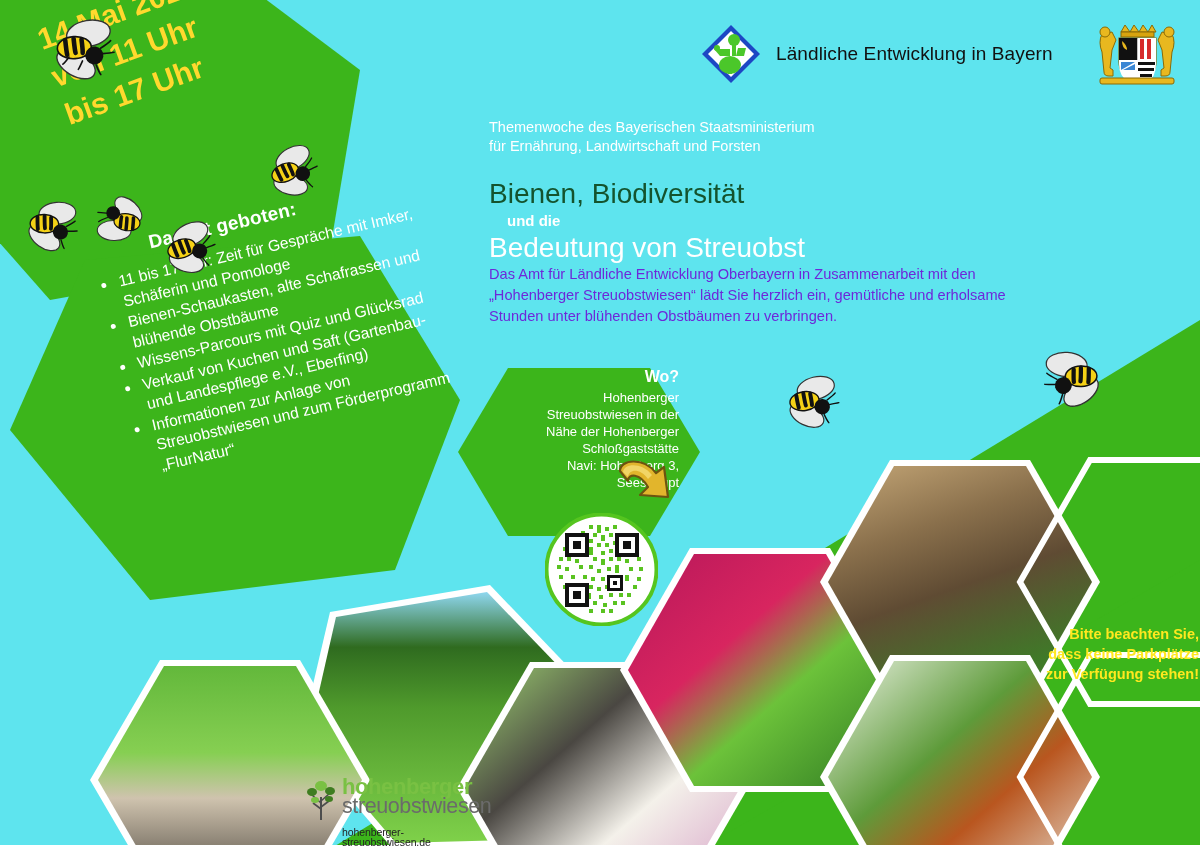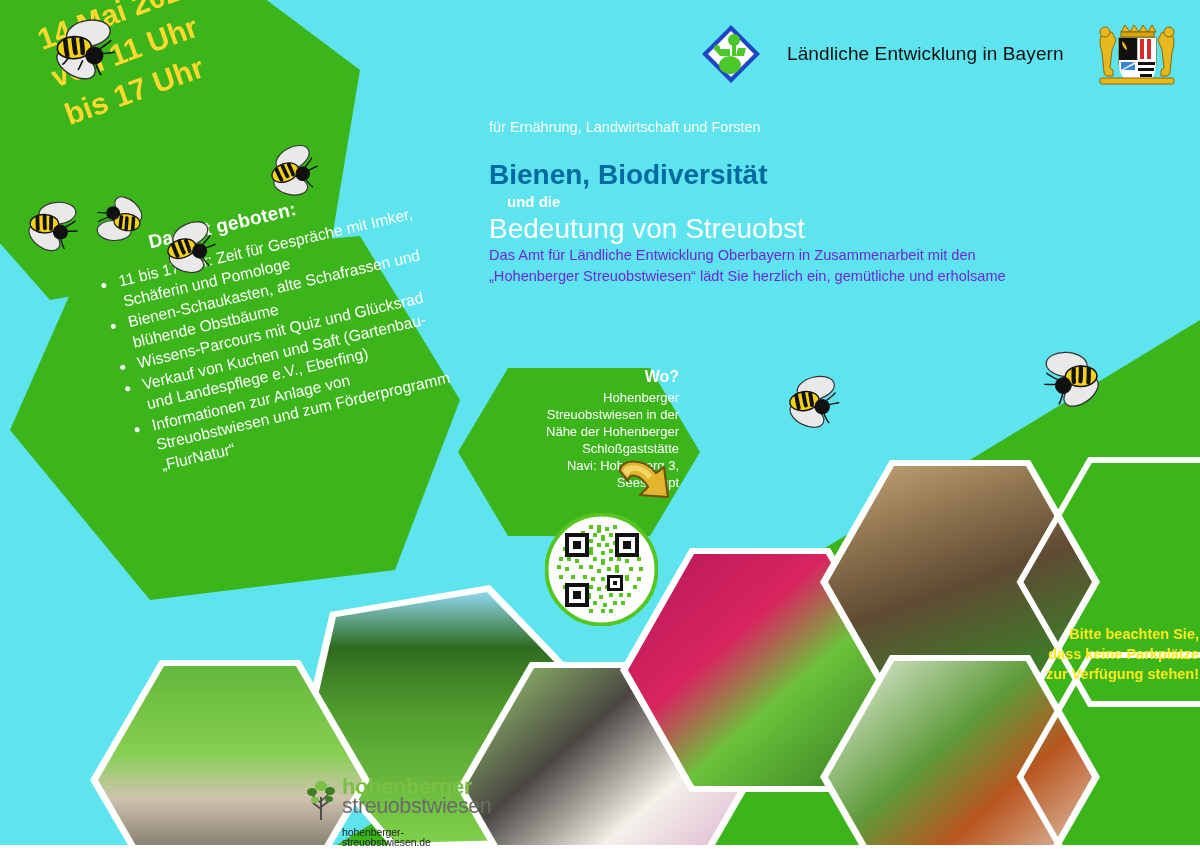--- a/index.html
+++ b/index.html
@@ -6,29 +6,29 @@
   body{font-family:"Liberation Sans",sans-serif;}
   #poster{
     position:relative;width:1200px;height:849px;overflow:hidden;
     background:#5ee4ee;
   }
 
   
   #bg-svg{position:absolute;left:0;top:0;width:1200px;height:849px;}
 
   
-  #header-row{position:absolute;left:700px;top:18px;width:480px;height:72px;display:flex;align-items:center;gap:25px;}
+  #header-row{position:absolute;left:700px;top:18px;width:480px;height:72px;display:flex;align-items:center;gap:14px;}
   #ale-logo{width:62px;height:62px;flex:0 0 auto;}
   #header-title{font-size:19px;color:#111;white-space:nowrap;letter-spacing:.1px;}
   #bayern-wappen{width:86px;height:68px;flex:0 0 auto;margin-left:auto;}
 
   
   #main-text{position:absolute;left:489px;top:118px;width:620px;}
   #kicker{color:#ffffff;font-size:14.5px;line-height:19px;margin-bottom:22px;}
-  #head1{color:#0369a1;font-size:28px;font-weight:bold;line-height:32px;}
+  #head1{color:#14532d;font-size:28px;font-weight:normal;line-height:32px;}
   #head-mid{color:#ffffff;font-size:15px;font-weight:bold;line-height:19px;margin:1px 18px 2px;}
   #head2{color:#ffffff;font-size:28px;font-weight:normal;line-height:32px;}
   #body-para{color:#6d28d9;font-size:14.6px;line-height:21px;}
 
   
   #date-badge{
     position:absolute;left:32px;top:22px;width:250px;
     transform:rotate(-20deg);transform-origin:0 0;
     color:#ffd92e;font-size:30px;font-weight:bold;line-height:40px;
     text-shadow:0 0 1px rgba(0,0,0,.08);
@@ -192,28 +192,30 @@
       <path d="M27 42 l14 0 -14 8 z M29 50 l12 -6 0 6 z" fill="#3a86d4"></path>
       <path d="M43.5 40 h18.5 v4 q0 14 -9.5 18 -9-4 -9-18z" fill="#ffffff"></path>
       <path d="M44 42 h17 v3 h-17z M44 48 h16 v3 h-16z M46 54 h12 v3 h-12z" fill="#111"></path>
 
       <rect x="6" y="58" width="74" height="6" rx="2" fill="#e8b81f" stroke="#8a6a06"></rect>
     </svg>
   </div>
 
   <div id="main-text">
     <div id="kicker">
+      <div>Themenwoche des Bayerischen Staatsministerium</div>
       <div>für Ernährung, Landwirtschaft und Forsten</div>
     </div>
     <div id="head1">Bienen, Biodiversität</div>
     <div id="head-mid">und die</div>
     <div id="head2">Bedeutung von Streuobst</div>
     <div id="body-para">
       <div>Das Amt für Ländliche Entwicklung Oberbayern in Zusammenarbeit mit den</div>
       <div>„Hohenberger Streuobstwiesen“ lädt Sie herzlich ein, gemütliche und erholsame</div>
+      <div>Stunden unter blühenden Obstbäumen zu verbringen.</div>
     </div>
   </div>
 
   <div id="date-badge">
     <div>14.Mai 2022</div>
     <div>von 11 Uhr</div>
     <div>bis 17 Uhr</div>
   </div>
 
   <div id="offers">

